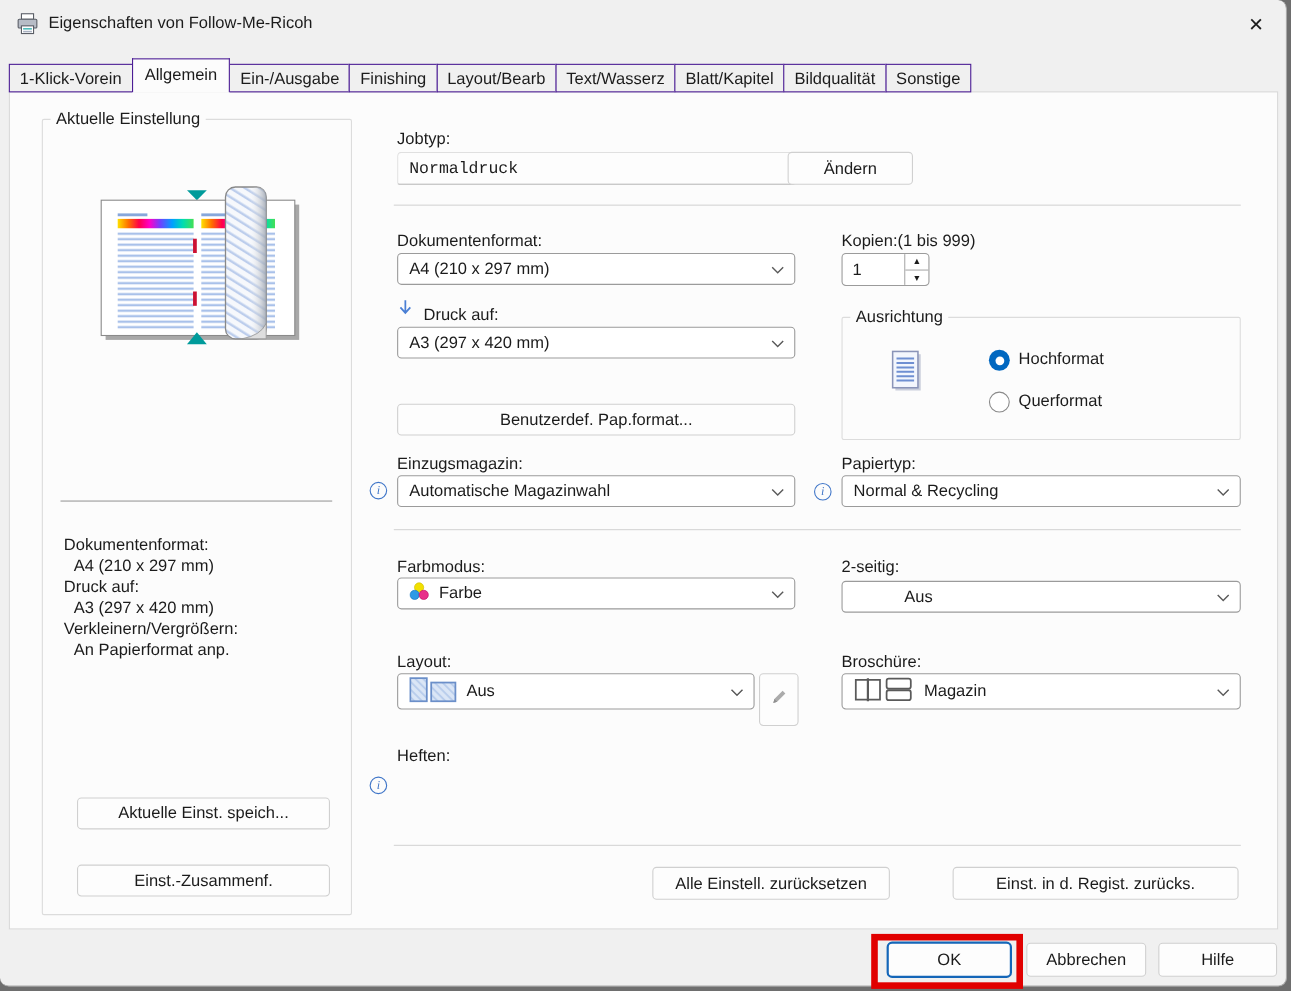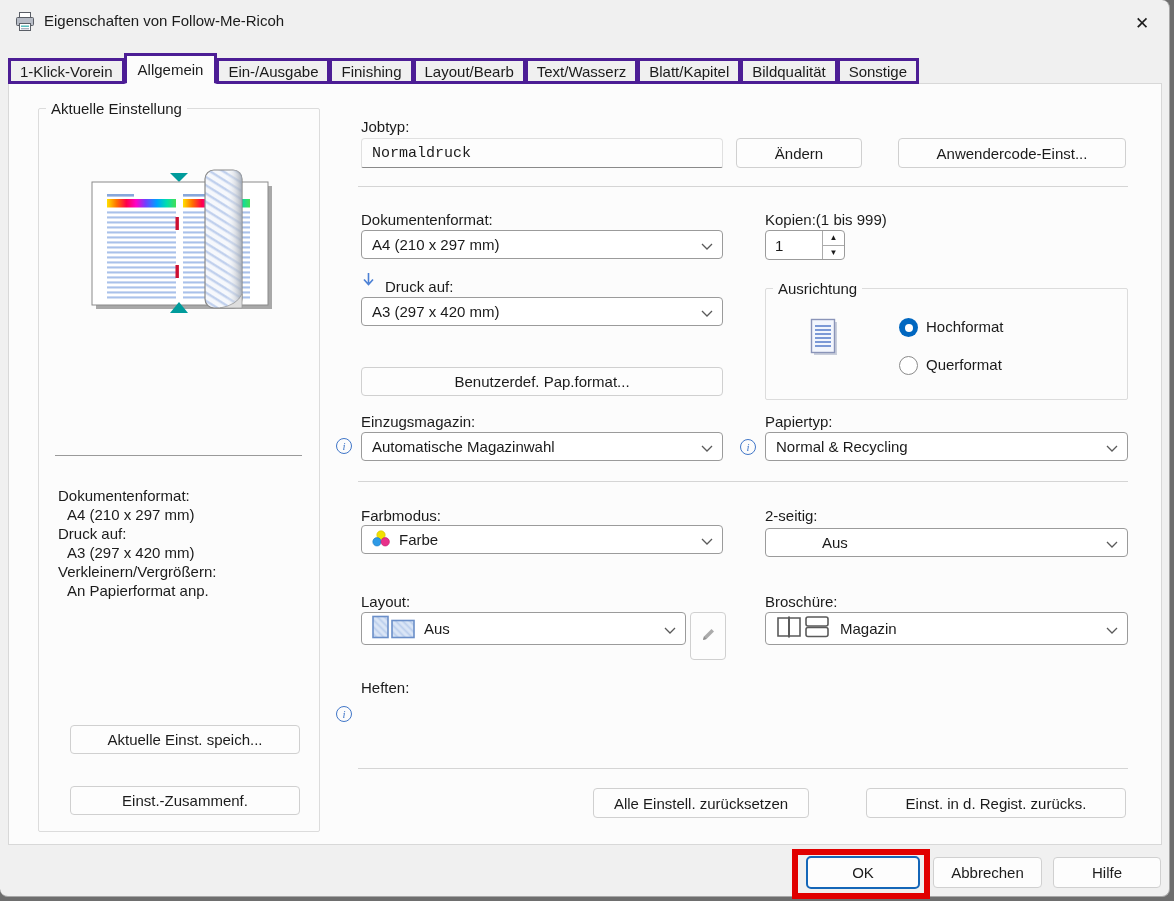--- a/index.html
+++ b/index.html
@@ -11,21 +11,21 @@
             border-left:none; border-top:none; overflow:visible; }
   
   .titlebar { position:absolute; left:0; top:0; width:100%; height:45px; }
   .title-icon { position:absolute; left:14px; top:11px; }
   .title-text { position:absolute; left:44px; top:12px; font-size:15px; }
   .close-btn { position:absolute; right:12px; top:8px; width:30px; height:30px;
                display:flex; align-items:center; justify-content:center; font-size:17px; color:#1b1b1b; }
   
   .tabs { position:absolute; left:8px; top:53px; height:31px; display:flex; align-items:flex-end; z-index:5; }
   .tab { height:26px; padding:0 9px; display:flex; align-items:center; font-size:15px;
-         background:#f0f0f0; border:3px solid #4c1d95; margin-left:-1px; white-space:nowrap; }
+         background:#f0f0f0; border:1px solid #4c1d95; margin-left:-1px; white-space:nowrap; }
   .tab:first-child { margin-left:0; }
   .tab.active { height:31px; background:#fcfcfc; border-bottom:1px solid #fcfcfc; position:relative; z-index:6; padding:0 11px; }
   
   .page { position:absolute; left:8px; top:83px; width:1154px; height:762px;
           background:#fcfcfc; border:1px solid #d8d8d8; z-index:1; }
   
   .lbl { position:absolute; font-size:15px; white-space:nowrap; z-index:2; }
   .btn { position:absolute; background:#fdfdfd; border:1px solid #d0d0d0; border-radius:4px;
          display:flex; align-items:center; justify-content:center; font-size:15px; z-index:2; }
   .combo { position:absolute; background:#ffffff; border:1px solid #9b9b9b; border-radius:4px;
@@ -169,22 +169,21 @@
       <div class="ind">A3 (297 x 420 mm)</div>
       <div>Verkleinern/Vergrößern:</div>
       <div class="ind">An Papierformat anp.</div>
     </div>
 
     <div class="btn" style="left:70px; top:725px; width:230px; height:29px;">Aktuelle Einst. speich...</div>
     <div class="btn" style="left:70px; top:786px; width:230px; height:29px;">Einst.-Zusammenf.</div>
 
     <div class="lbl" style="left:361px; top:118px;">Jobtyp:</div>
     <div class="textfield" style="left:361px; top:138px; width:362px; height:30px;">Normaldruck</div>
-    <div class="btn" style="left:736px; top:138px; width:126px; height:30px;">Ändern</div>
-    <div class="btn" style="left:898px; top:138px; width:228px; height:30px;">Anwendercode-Einst...</div>
+    <div class="btn" style="left:716px; top:138px; width:114px; height:30px;">Ändern</div>
 
     <div class="sep" style="left:358px; top:186px; width:770px;"></div>
 
     <div class="lbl" style="left:361px; top:211px;">Dokumentenformat:</div>
     <div class="combo" style="left:361px; top:230px; width:362px; height:29px;">
       <span>A4 (210 x 297 mm)</span>
       <span class="chev">
         <svg width="12" height="8" viewBox="0 0 12 8">
             <path d="M1 1.5 L6 6.5 L11 1.5" fill="none" stroke="#5a5a5a" stroke-width="1.3"></path>
           </svg>

